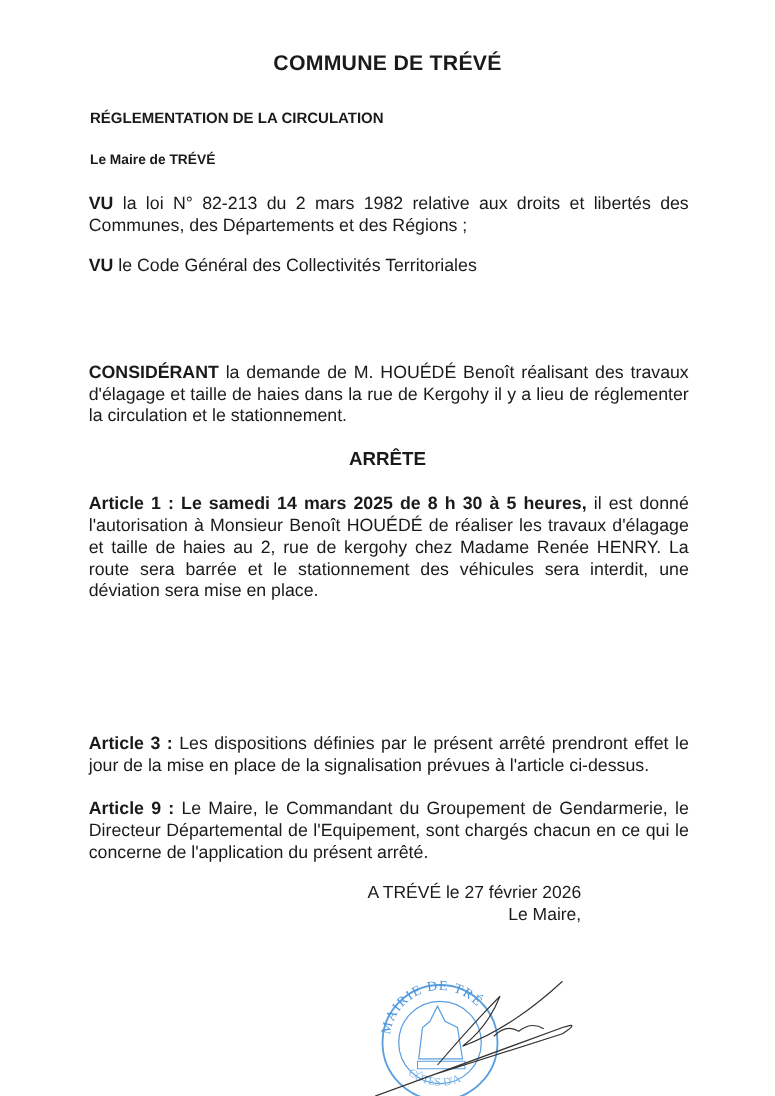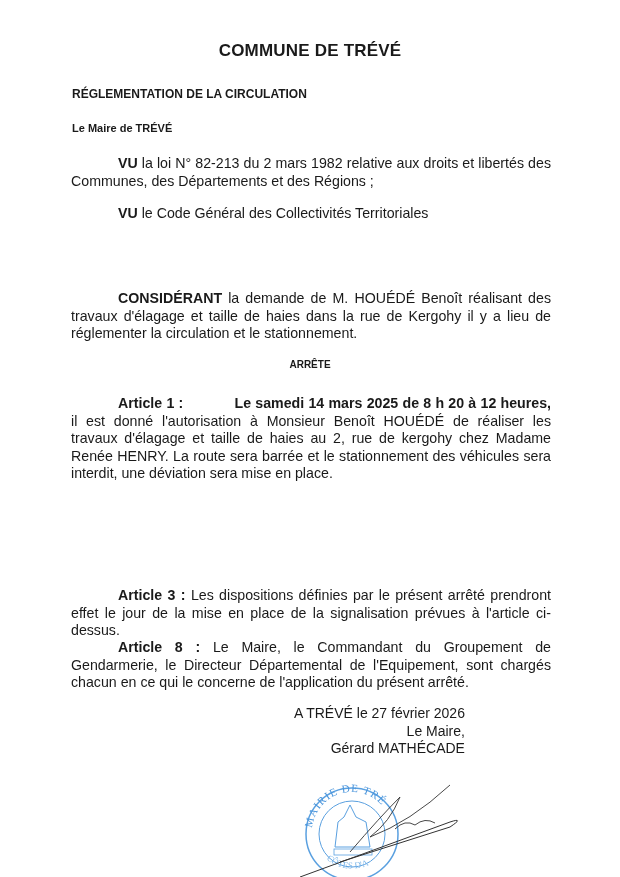--- a/index.html
+++ b/index.html
@@ -15,24 +15,24 @@
   .subtitle {
     position: absolute; top: 75px; left: 72px; font-weight: bold; font-size: 12px;
   }
   .mayor-line {
     position: absolute; top: 110px; left: 72px; font-weight: bold; font-size: 11px;
   }
   .para {
     position: absolute; left: 71px; width: 480px; font-size: 14.2px; line-height: 17.5px;
     text-align: justify;
   }
-  .para b { font-weight: bold; margin-left: 47px; }
+  .para b { font-weight: bold; }
   .arrete {
     position: absolute; top: 347px; left: 0; width: 620px; text-align: center;
-    font-weight: bold; font-size: 10px;
+    font-weight: bold; font-size: 15px;
   }
   .sig-block {
     position: absolute; left: 294px; top: 693px; font-size: 14px; line-height: 17.5px; text-align: right;
   }
   .stamp { position: absolute; left: 300px; top: 765px; }
 </style>
 </head>
 <body>
 
 <div class="page">
@@ -48,36 +48,35 @@
     <b>VU</b><span> le Code Général des Collectivités Territoriales</span>
   </div>
 
   <div class="para" style="top:278px;">
     <b>CONSIDÉRANT</b><span> la demande de M. HOUÉDÉ Benoît réalisant des travaux d'élagage et taille de haies dans la rue de Kergohy il y a lieu de réglementer la circulation et le stationnement.</span>
   </div>
 
   <div class="arrete">ARRÊTE</div>
 
   <div class="para" style="top:383px;">
-    <b>Article 1 :</b><b> Le samedi 14 mars 2025 de 8 h 20 à 12 heures,</b><span> il est donné l'autorisation à Monsieur Benoît HOUÉDÉ de réaliser les travaux d'élagage et taille de haies au 2, rue de kergohy chez Madame Renée HENRY. La route sera barrée et le stationnement des véhicules sera interdit, une déviation sera mise en place.</span>
+    <b>Article 1 :</b><b> Le samedi 14 mars 2025 de 8 h 30 à 5 heures,</b><span> il est donné l'autorisation à Monsieur Benoît HOUÉDÉ de réaliser les travaux d'élagage et taille de haies au 2, rue de kergohy chez Madame Renée HENRY. La route sera barrée et le stationnement des véhicules sera interdit, une déviation sera mise en place.</span>
   </div>
 
 
   <div class="para" style="top:575px;">
     <b>Article 3 :</b><span> Les dispositions définies par le présent arrêté prendront effet le jour de la mise en place de la signalisation prévues à l'article ci-dessus.</span>
   </div>
 
   <div class="para" style="top:627px;">
-    <b>Article 8 :</b><span> Le Maire, le Commandant du Groupement de Gendarmerie, le Directeur Départemental de l'Equipement, sont chargés chacun en ce qui le concerne de l'application du présent arrêté.</span>
+    <b>Article 9 :</b><span> Le Maire, le Commandant du Groupement de Gendarmerie, le Directeur Départemental de l'Equipement, sont chargés chacun en ce qui le concerne de l'application du présent arrêté.</span>
   </div>
 
   <div class="sig-block">
     <div>A TRÉVÉ le 27 février 2026</div>
     <div>Le Maire,</div>
-    <div>Gérard MATHÉCADE</div>
   </div>
 
   <svg class="stamp" width="160" height="105" viewBox="0 0 160 105">
     <defs>
       <path id="arcTop" d="M 12 55 A 40 40 0 0 1 92 55"></path>
       <path id="arcBot" d="M 22 78 A 40 40 0 0 0 82 78"></path>
     </defs>
     <circle cx="52" cy="57" r="46" fill="none" stroke="#5aa0e0" stroke-width="1.5"></circle>
     <circle cx="52" cy="57" r="33" fill="none" stroke="#5aa0e0" stroke-width="1"></circle>
     <text font-family="Liberation Serif, serif" font-size="11" fill="#4a95dc" letter-spacing="1">

